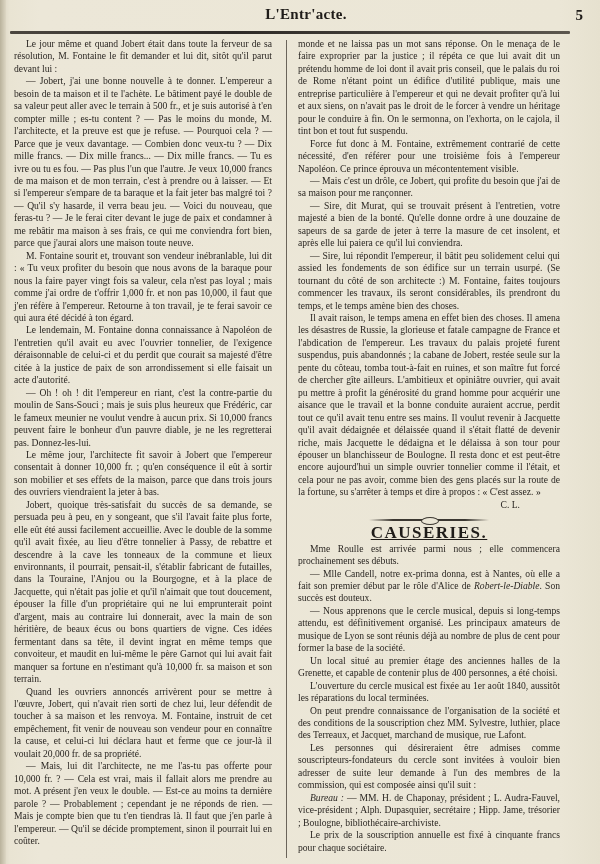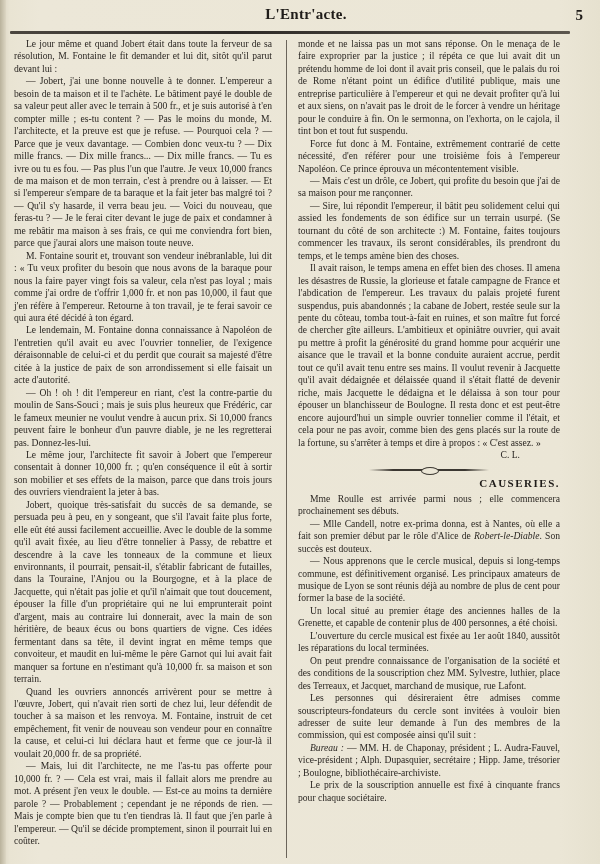--- a/index.html
+++ b/index.html
@@ -55,22 +55,22 @@
   }
   .sep::before {
     content:""; position:absolute; left:0; right:0; top:2px; height:2px;
     background:linear-gradient(90deg,transparent,#3b3731 20%,#3b3731 80%,transparent);
   }
   .sep::after {
     content:""; position:absolute; left:52px; top:0; width:16px; height:6px;
     border:1px solid #3b3731; border-radius:50%; background:#ebe6d6;
   }
   .section-title {
-    text-align:right; font-weight:bold; font-size:11px; letter-spacing:1.5px;
-    margin:2px 0 3px; text-indent:0; color:#1f1c19;
+    text-align:center; font-weight:bold; font-size:17px; letter-spacing:1.5px;
+    margin:2px 0 3px; text-indent:0; color:#1f1c19;text-decoration:underline;
   }
   i { font-style:italic; }
 </style>
 </head>
 <body>
 
 <div class="page">
   <div class="gutter"></div>
 
   <div class="masthead">
@@ -91,33 +91,34 @@
     <p>— Mais, lui dit l'architecte, ne me l'as-tu pas offerte pour 10,000 fr. ? — Cela est vrai, mais il fallait alors me prendre au mot. A présent j'en veux le double. — Est-ce au moins ta dernière parole ? — Probablement ; cependant je ne réponds de rien. — Mais je compte bien que tu t'en tiendras là. Il faut que j'en parle à l'empereur. — Qu'il se décide promptement, sinon il pourrait lui en coûter.</p>
 
   </div>
 
   <div class="col-divider"></div>
 
   <div class="col col-right">
     <p class="no-indent">monde et ne laissa pas un mot sans réponse. On le menaça de le faire exproprier par la justice ; il répéta ce que lui avait dit un prétendu homme de loi dont il avait pris conseil, que le palais du roi de Rome n'étant point un édifice d'utilité publique, mais une entreprise particulière à l'empereur et qui ne devait profiter qu'à lui et aux siens, on n'avait pas le droit de le forcer à vendre un héritage pour le conduire à fin. On le sermonna, on l'exhorta, on le cajola, il tint bon et tout fut suspendu.</p>
     <p>Force fut donc à M. Fontaine, extrêmement contrarié de cette nécessité, d'en référer pour une troisième fois à l'empereur Napoléon. Ce prince éprouva un mécontentement visible.</p>
     <p>— Mais c'est un drôle, ce Jobert, qui profite du besoin que j'ai de sa maison pour me rançonner.</p>
+    <p>— Sire, dit Murat, qui se trouvait présent à l'entretien, votre majesté a bien de la bonté. Qu'elle donne ordre à une douzaine de sapeurs de sa garde de jeter à terre la masure de cet insolent, et après elle lui paiera ce qu'il lui conviendra.</p>
     <p>— Sire, lui répondit l'empereur, il bâtit peu solidement celui qui assied les fondements de son édifice sur un terrain usurpé. (Se tournant du côté de son architecte :) M. Fontaine, faites toujours commencer les travaux, ils seront considérables, ils prendront du temps, et le temps amène bien des choses.</p>
     <p>Il avait raison, le temps amena en effet bien des choses. Il amena les désastres de Russie, la glorieuse et fatale campagne de France et l'abdication de l'empereur. Les travaux du palais projeté furent suspendus, puis abandonnés ; la cabane de Jobert, restée seule sur la pente du côteau, tomba tout-à-fait en ruines, et son maître fut forcé de chercher gîte ailleurs. L'ambitieux et opiniâtre ouvrier, qui avait pu mettre à profit la générosité du grand homme pour acquérir une aisance que le travail et la bonne conduite auraient accrue, perdit tout ce qu'il avait tenu entre ses mains. Il voulut revenir à Jacquette qu'il avait dédaignée et délaissée quand il s'était flatté de devenir riche, mais Jacquette le dédaigna et le délaissa à son tour pour épouser un blanchisseur de Boulogne. Il resta donc et est peut-être encore aujourd'hui un simple ouvrier tonnelier comme il l'était, et cela pour ne pas avoir, comme bien des gens placés sur la route de la fortune, su s'arrêter à temps et dire à propos : « C'est assez. »</p>
     <p class="signature">
       <span></span>
       <span style="margin-right:40px;">C. L.</span>
     </p>
 
     <div class="sep"></div>
     <div class="section-title">CAUSERIES.</div>
 
     <p>Mme Roulle est arrivée parmi nous ; elle commencera prochainement ses débuts.</p>
     <p><span>— Mlle Candell, notre ex-prima donna, est à Nantes, où elle a fait son premier début par le rôle d'Alice de</span> <i>Robert-le-Diable</i><span>. Son succès est douteux.</span></p>
-    <p>— Nous apprenons que le cercle musical, depuis si long-temps commune, est définitivement organisé. Les principaux amateurs de musique de Lyon se sont réunis déjà au nombre de plus de cent pour former la base de la société.</p>
+    <p>— Nous apprenons que le cercle musical, depuis si long-temps attendu, est définitivement organisé. Les principaux amateurs de musique de Lyon se sont réunis déjà au nombre de plus de cent pour former la base de la société.</p>
     <p>Un local situé au premier étage des anciennes halles de la Grenette, et capable de contenir plus de 400 personnes, a été choisi.</p>
     <p>L'ouverture du cercle musical est fixée au 1er août 1840, aussitôt les réparations du local terminées.</p>
     <p>On peut prendre connaissance de l'organisation de la société et des conditions de la souscription chez MM. Sylvestre, luthier, place des Terreaux, et Jacquet, marchand de musique, rue Lafont.</p>
     <p>Les personnes qui désireraient être admises comme souscripteurs-fondateurs du cercle sont invitées à vouloir bien adresser de suite leur demande à l'un des membres de la commission, qui est composée ainsi qu'il suit :</p>
     <p><i>Bureau :</i> <span>— MM. H. de Chaponay, président ; L. Audra-Fauvel, vice-président ; Alph. Dupasquier, secrétaire ; Hipp. Jame, trésorier ; Boulogne, bibliothécaire-archiviste.</span></p>
     <p>Le prix de la souscription annuelle est fixé à cinquante francs pour chaque sociétaire.</p>
 
   </div>
 </div>
 

